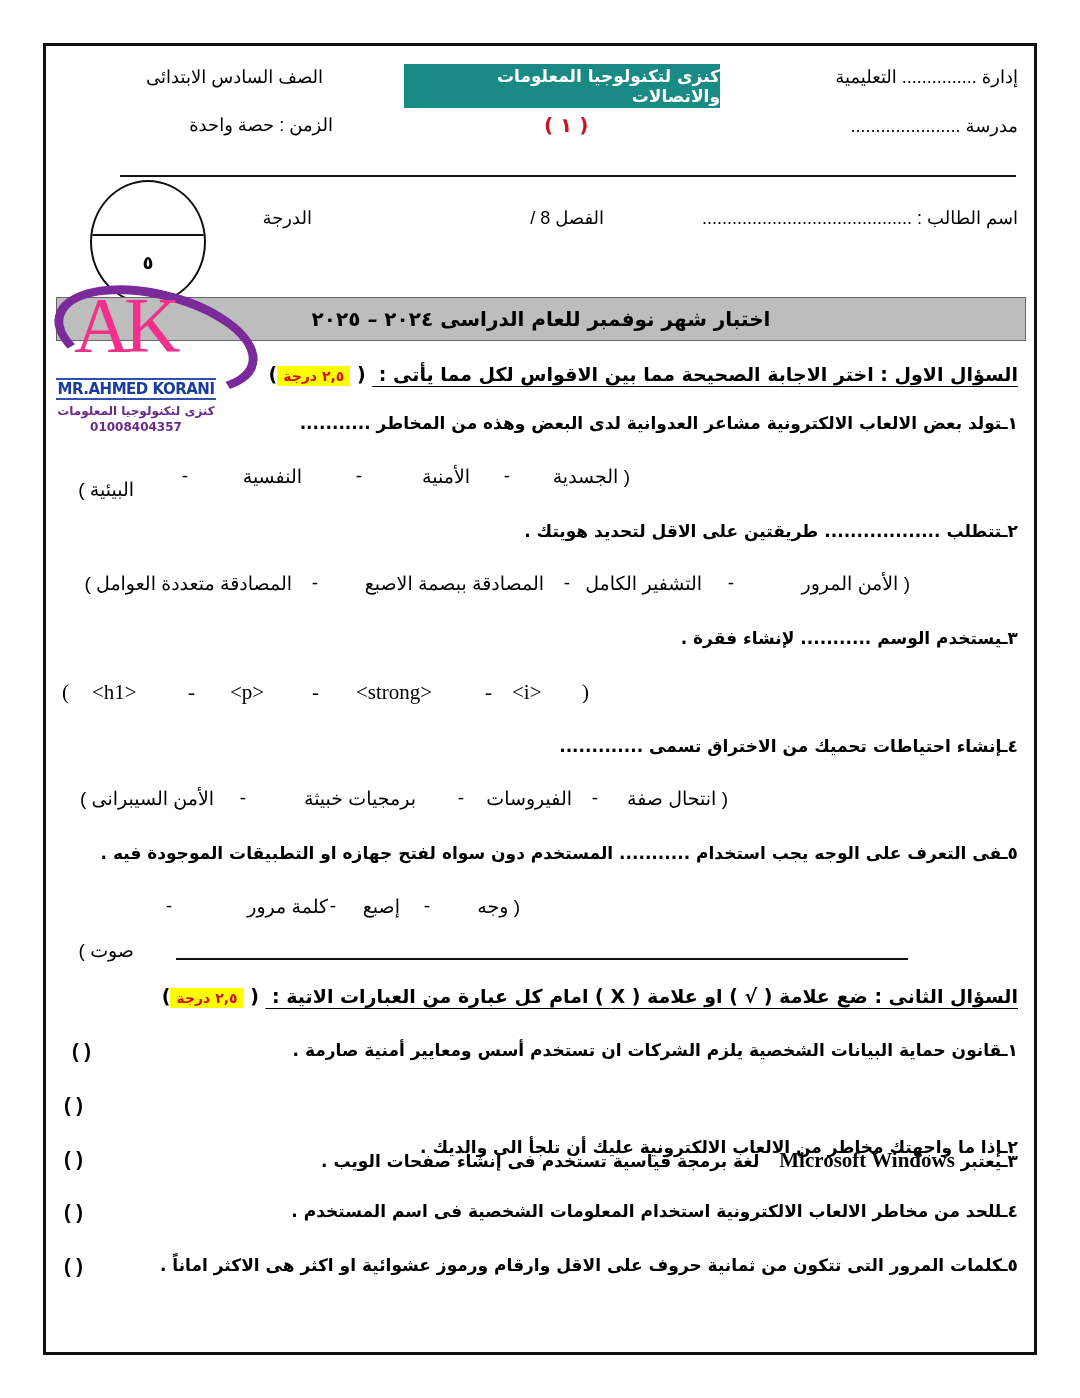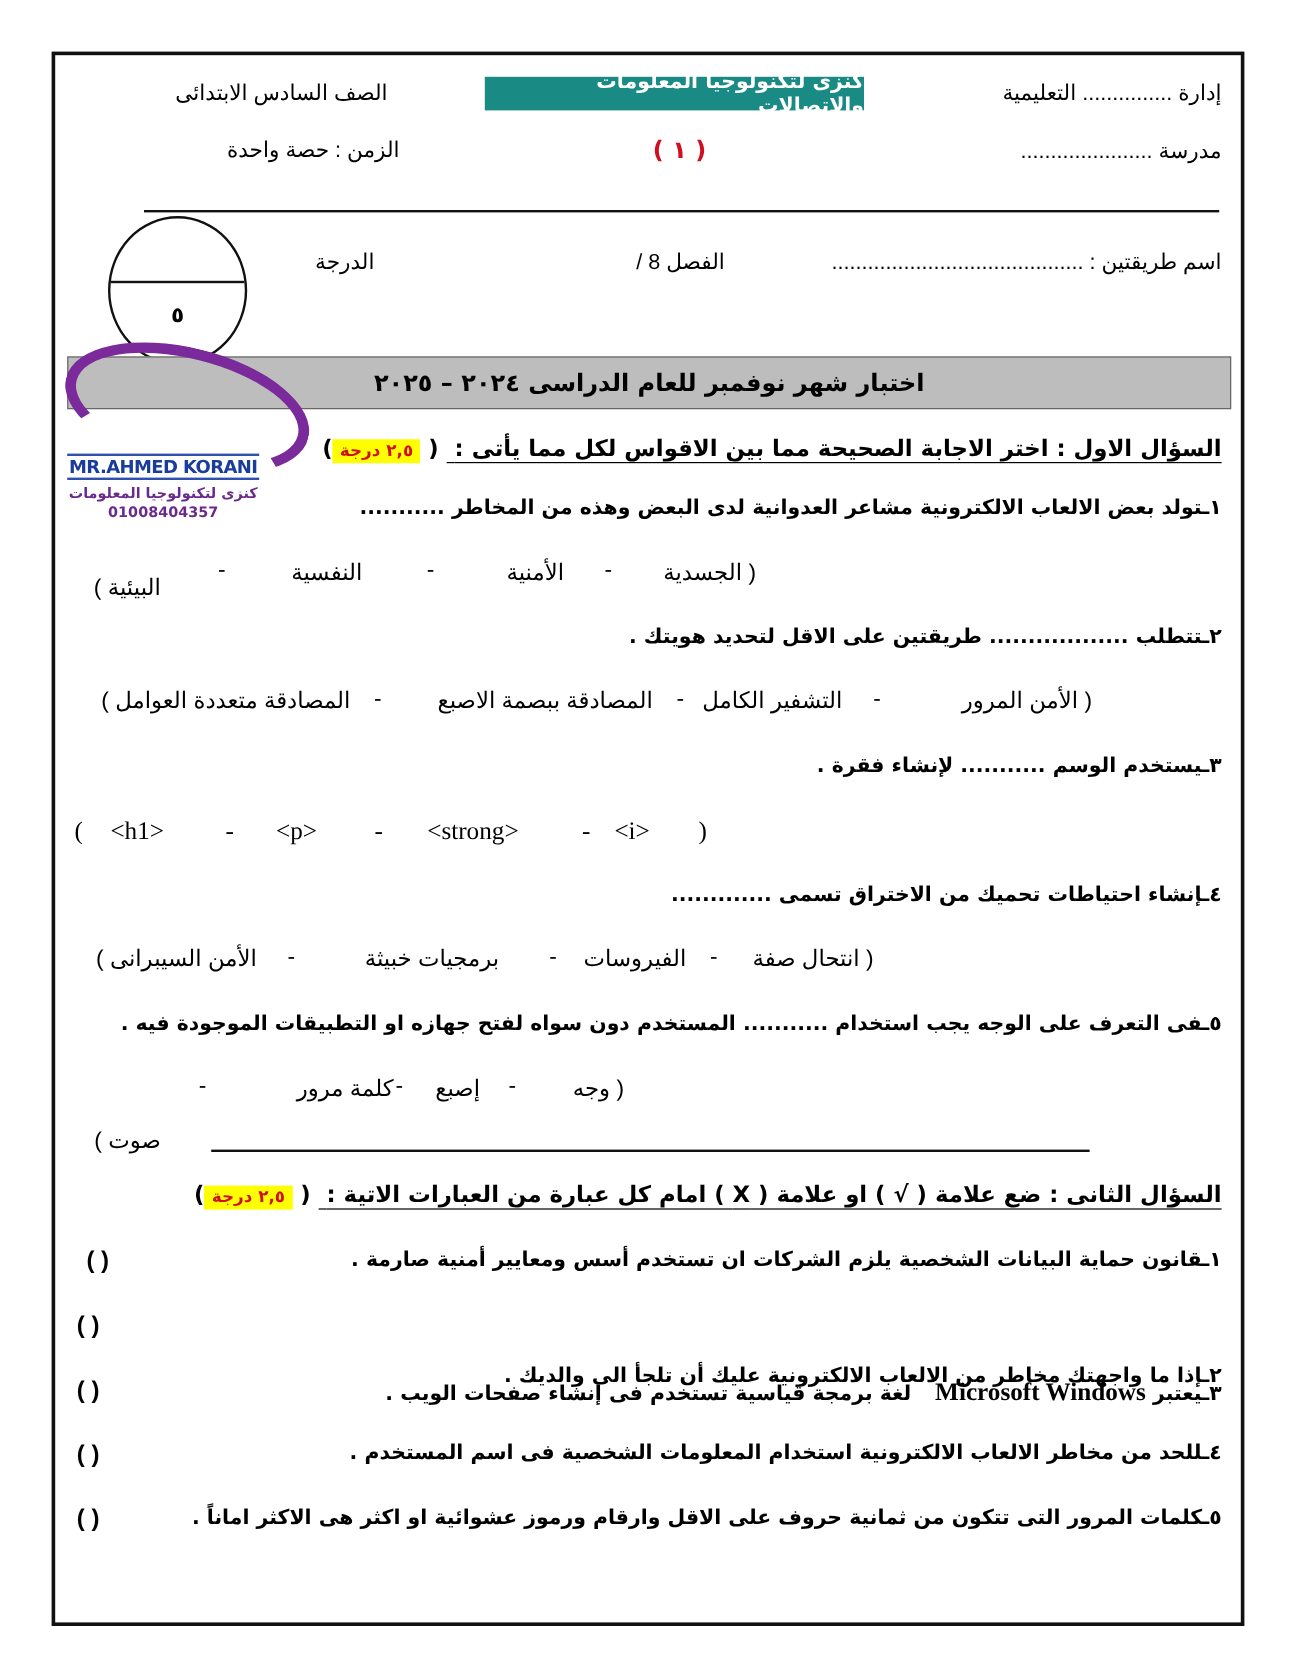--- a/index.html
+++ b/index.html
@@ -1,20 +1,20 @@
 <!DOCTYPE html>
 <html><head>
   <meta charset="utf-8">
   <style>
     html, body { margin: 0; padding: 0; background: #ffffff; }
     body { width: 1080px; height: 1398px; position: relative; overflow: hidden; font-family: "DejaVu Sans", sans-serif; color: #000; }
     .page-border { position: absolute; left: 43px; top: 43px; width: 994px; height: 1312px; border: 3px solid #111; box-sizing: border-box; }
     .abs { position: absolute; white-space: nowrap; direction: rtl; }
     .hdr { font-family: "Liberation Sans", sans-serif; font-size: 18px; font-weight: normal; }
-    .brand-box { position: absolute; left: 404px; top: 64px; width: 316px; height: 28px; background: #1a8a85; color: #fff; font-family: "DejaVu Sans", sans-serif; font-weight: bold; font-size: 17px; display: flex; align-items: center; justify-content: center; direction: rtl; }
+    .brand-box { position: absolute; left: 404px; top: 64px; width: 316px; height: 44px; background: #1a8a85; color: #fff; font-family: "DejaVu Sans", sans-serif; font-weight: bold; font-size: 17px; display: flex; align-items: center; justify-content: center; direction: rtl; }
     .exam-num { color: #d01020; font-size: 20px; font-weight: bold; direction: ltr; letter-spacing: 8px; }
     .hline { position: absolute; height: 2px; background: #111; }
     .grade-circle { position: absolute; left: 90px; top: 180px; width: 116px; height: 124px; border: 2px solid #111; border-radius: 50%; box-sizing: border-box; overflow: hidden; }
     .grade-circle .mid { position: absolute; left: 0; right: 0; top: 52px; height: 2px; background: #111; }
     .grade-circle .max { position: absolute; left: 0; right: 0; top: 70px; text-align: center; font-size: 18px; font-weight: bold; }
     .title-bar { position: absolute; left: 56px; top: 297px; width: 970px; height: 44px; background: #bdbdbd; border: 1px solid #666; box-sizing: border-box; display: flex; align-items: center; justify-content: center; direction: rtl; font-family: "DejaVu Sans", sans-serif; font-weight: bold; font-size: 20px; }
     .q-head { font-family: "DejaVu Sans", sans-serif; font-weight: bold; font-size: 19px; text-decoration: underline; text-underline-offset: 5px; }
     .mark-badge { background: #ffff00; color: #d01020; font-weight: bold; font-size: 14px; padding: 2px 6px; text-decoration: none; display: inline-block; }
     .stem { font-family: "DejaVu Sans", sans-serif; font-weight: bold; font-size: 17px; }
     .opts { font-family: "Liberation Sans", sans-serif; font-size: 19px; display: flex; direction: rtl; }
@@ -37,33 +37,34 @@
 <div class="abs hdr" style="right:62px; top:66px;">إدارة ............... التعليمية</div>
 <div class="brand-box">كنزى لتكنولوجيا المعلومات والاتصالات</div>
 <div class="abs hdr" style="right:757px; top:66px;">الصف السادس الابتدائى</div>
 
 <div class="abs hdr" style="right:62px; top:115px;">مدرسة ......................</div>
 <div class="abs exam-num" style="left:544px; top:113px;">( ١ )</div>
 <div class="abs hdr" style="right:747px; top:114px;">الزمن  :  حصة واحدة</div>
 
 <div class="hline" style="left:120px; top:175px; width:896px;"></div>
 
-<div class="abs hdr" style="right:62px; top:207px;">اسم طريقتين : ..........................................</div>
+<div class="abs hdr" style="right:62px; top:207px;">اسم الطالب : ..........................................</div>
 <div class="abs hdr" style="right:476px; top:207px;">الفصل  8  /</div>
 <div class="abs hdr" style="right:768px; top:207px;">الدرجة</div>
 
 <div class="grade-circle">
   <div class="mid"></div>
   <div class="max">٥</div>
 </div>
 
 <div class="title-bar">اختبار شهر نوفمبر  للعام الدراسى ٢٠٢٤ – ٢٠٢٥</div>
 
 <div class="logo">
   <div class="ring"></div>
+  <div class="ak">AK</div>
   <div class="name">MR.AHMED KORANI</div>
   <div class="sub">كنزى لتكنولوجيا المعلومات</div>
   <div class="phone">01008404357</div>
 </div>
 
 <div class="abs q-head" style="right:62px; top:363px;">
   <span>السؤال الاول : اختر الاجابة الصحيحة مما بين الاقواس لكل مما يأتى :</span>
   <span style="text-decoration:none; display:inline-block;">&nbsp;(&nbsp;</span><span class="mark-badge">٢,٥ درجة</span><span style="text-decoration:none; display:inline-block;">)</span>
 </div>
 

